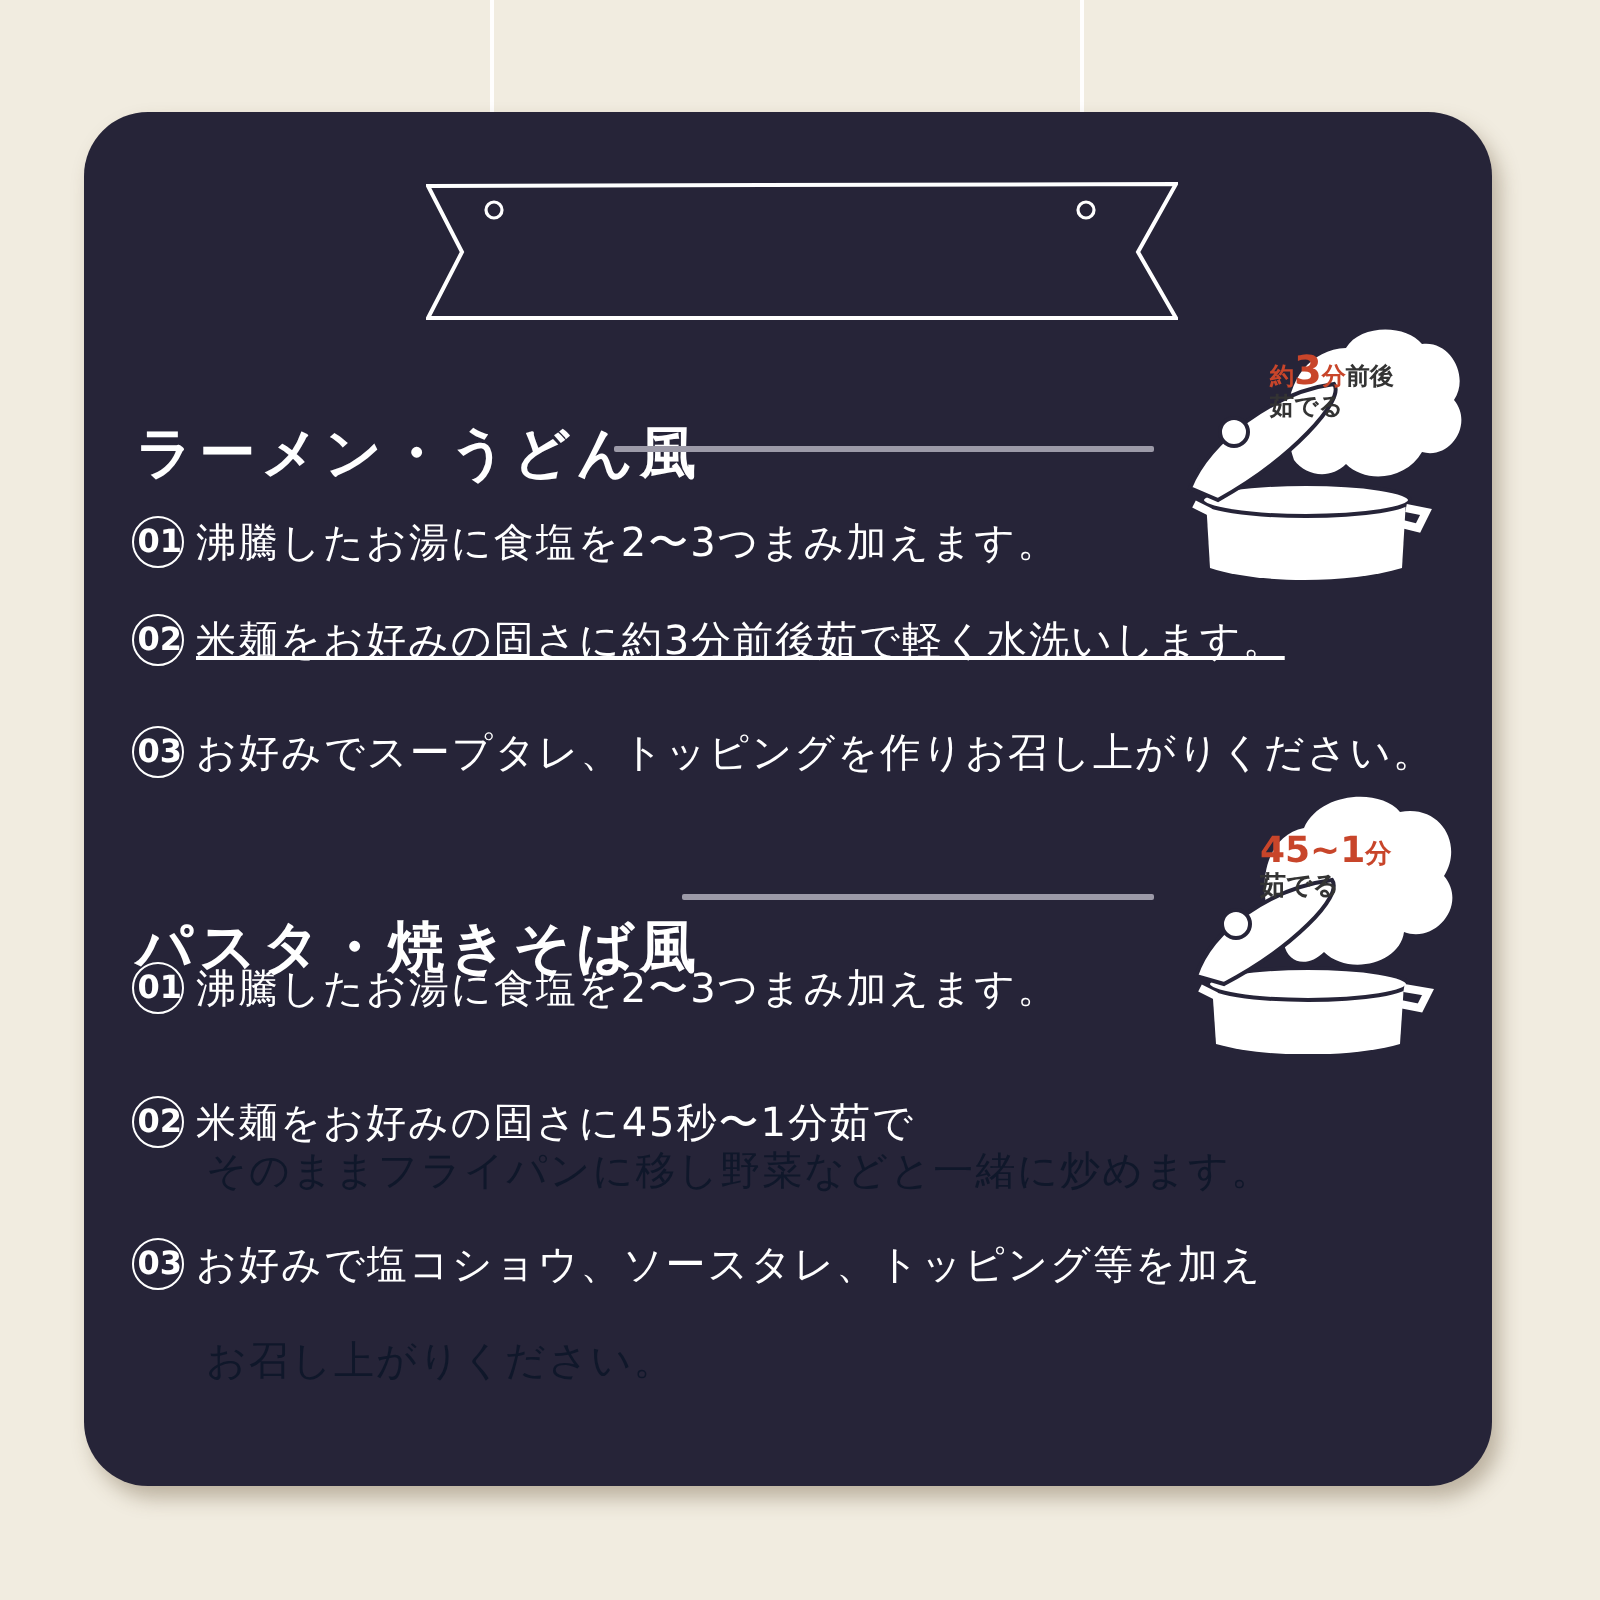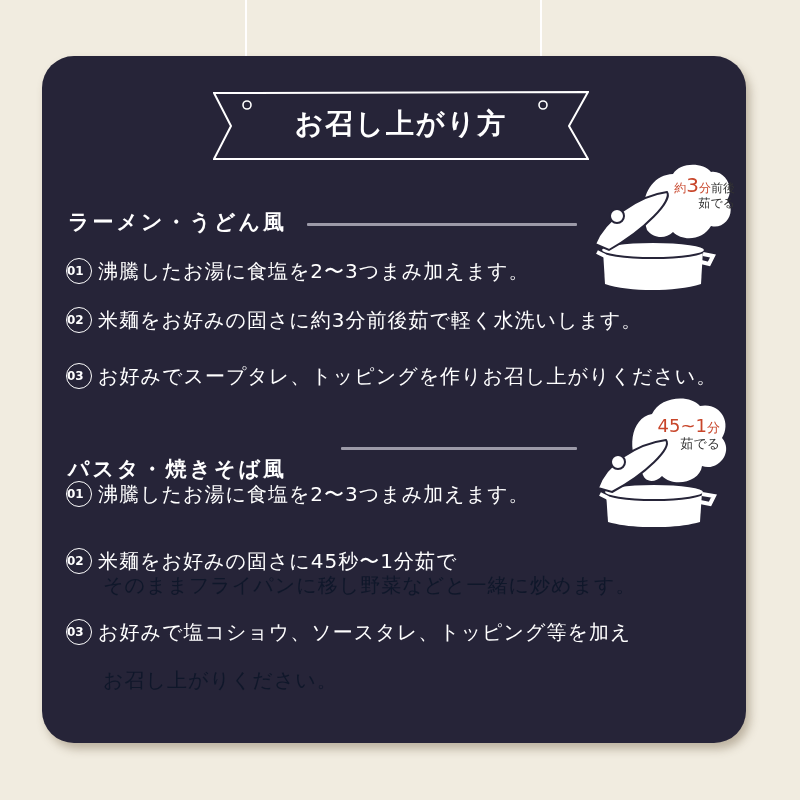--- a/index.html
+++ b/index.html
@@ -14,58 +14,57 @@
     background:#262438; border-radius:32px;
     box-shadow: 4px 6px 10px rgba(90,70,40,0.35);
   }
   .banner { position:absolute; left:213px; top:91px; width:376px; height:70px; }
   .banner svg { position:absolute; left:0; top:0; }
   .banner-title {
     position:absolute; left:0; right:0; top:14px; text-align:center;
     color:#ffffff; font-size:28px; font-weight:bold; letter-spacing:2px;
   }
   .section-heading {
-    position:absolute; color:#ffffff; font-size:21px; font-weight:bold; letter-spacing:3px;
+    position:absolute; color:#ffffff; font-size:28px; font-weight:bold; letter-spacing:3px;
   }
   .heading-rule { position:absolute; height:3px; background:#9c9aa8; border-radius:1px; }
   .step { position:absolute; left:66px; color:#ffffff; font-size:20px; letter-spacing:1px; white-space:nowrap; }
   .step .num {
     display:inline-block; width:24px; height:24px; border:1.5px solid #ffffff; border-radius:50%;
-    font-size:12px; font-weight:bold; text-align:left; line-height:24px; vertical-align:middle;
+    font-size:16px; font-weight:bold; text-align:right; line-height:24px; vertical-align:middle;
     margin-right:6px; position:relative; top:-2px; letter-spacing:0;
   }
   .cont { position:absolute; color:#0f172a; font-size:20px; letter-spacing:1px; white-space:nowrap; }
   .pot { position:absolute; }
-  .bubble-text { position:absolute; text-align:right; font-weight:normal; color:#333333; line-height:1.15; }
+  .bubble-text { position:absolute; text-align:left; font-weight:bold; color:#333333; line-height:1.15; }
   .accent { color:#c8452a; }
 </style>
 </head>
 <body>
 
 <div class="string" style="left:245px;"></div>
 <div class="string" style="left:540px;"></div>
 
 <div class="board"></div>
 
 <div class="banner">
   <svg width="376" height="70" viewBox="0 0 376 70">
     <path d="M1 2 L375 1 L356 35 L375 68 L1 68 L18 35 Z" fill="none" stroke="#ffffff" stroke-width="2"></path>
     <circle cx="34" cy="14" r="4" fill="none" stroke="#ffffff" stroke-width="1.6"></circle>
     <circle cx="330" cy="14" r="4" fill="none" stroke="#ffffff" stroke-width="1.6"></circle>
   </svg>
-  <div class="banner-title">お召し上がり方</div>
 </div>
 
 <div class="section-heading" style="left:68px; top:208px;">ラーメン・うどん風</div>
 <div class="heading-rule" style="left:307px; top:223px; width:270px;"></div>
 
 <div class="step" style="top:258px;">
   <span class="num">01</span><span>沸騰したお湯に食塩を2〜3つまみ加えます。</span>
 </div>
-<div class="step" style="top:307px;">
+<div class="step" style="top:307px;text-decoration:underline;">
   <span class="num">02</span><span>米麺をお好みの固さに約3分前後茹で軽く水洗いします。</span>
 </div>
 <div class="step" style="top:353px;margin-top:10px;">
   <span class="num">03</span><span>お好みでスープタレ、トッピングを作りお召し上がりください。</span>
 </div>
 
 <div class="pot" style="left:585px; top:160px; width:150px; height:130px;">
   <svg width="150" height="130" viewBox="0 0 150 130">
     <path d="M62 70 C52 40 65 15 88 14 C95 2 118 2 126 12 C140 10 150 28 142 40 C152 52 140 70 126 66 C118 80 98 82 88 72 C80 80 68 78 62 70 Z" fill="#ffffff"></path>
     <path d="M18 90 L118 90 L116 124 C90 132 44 132 20 124 Z" fill="#ffffff"></path>

